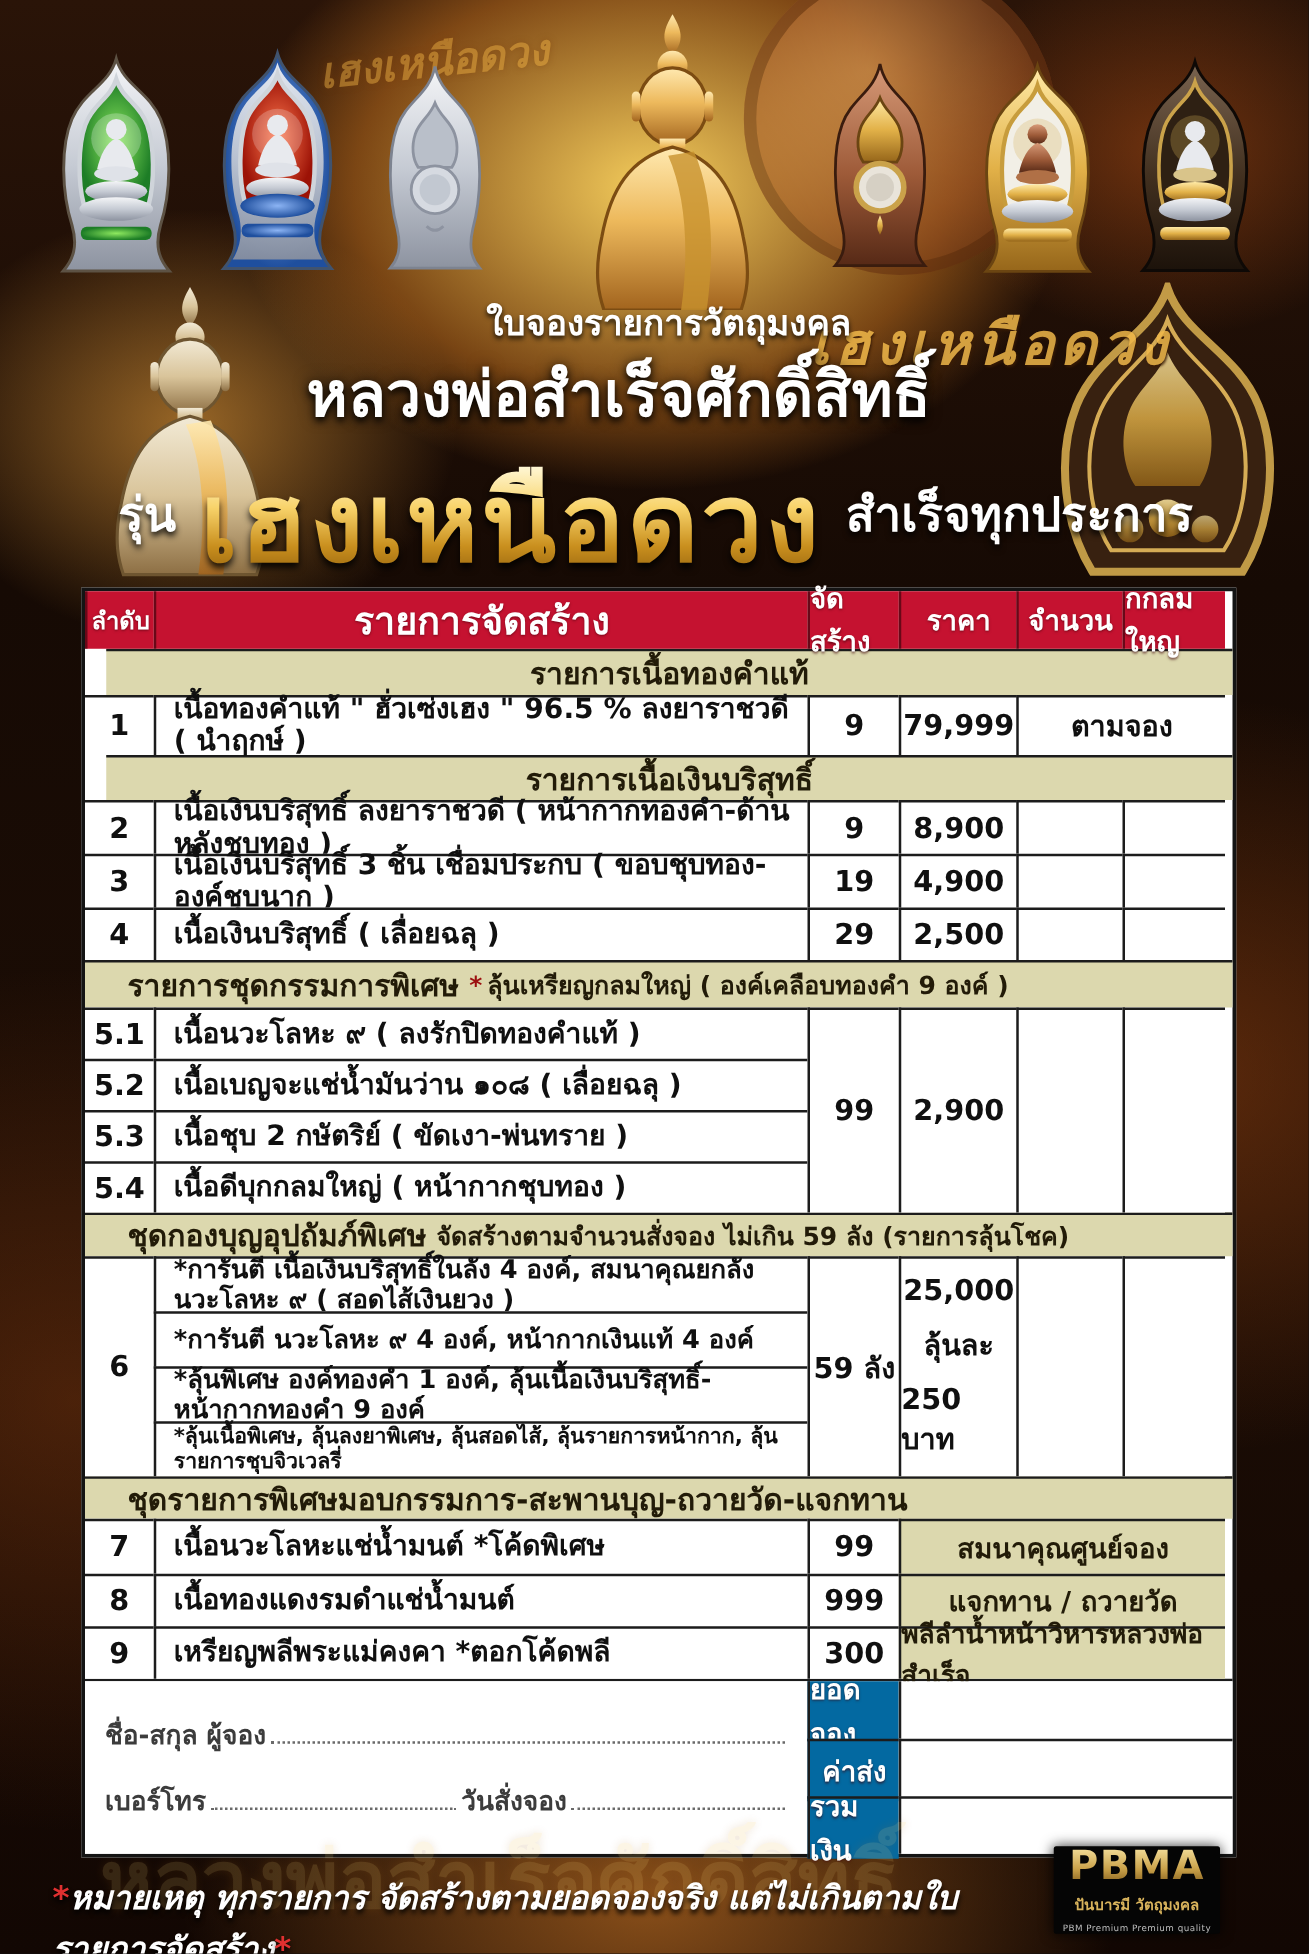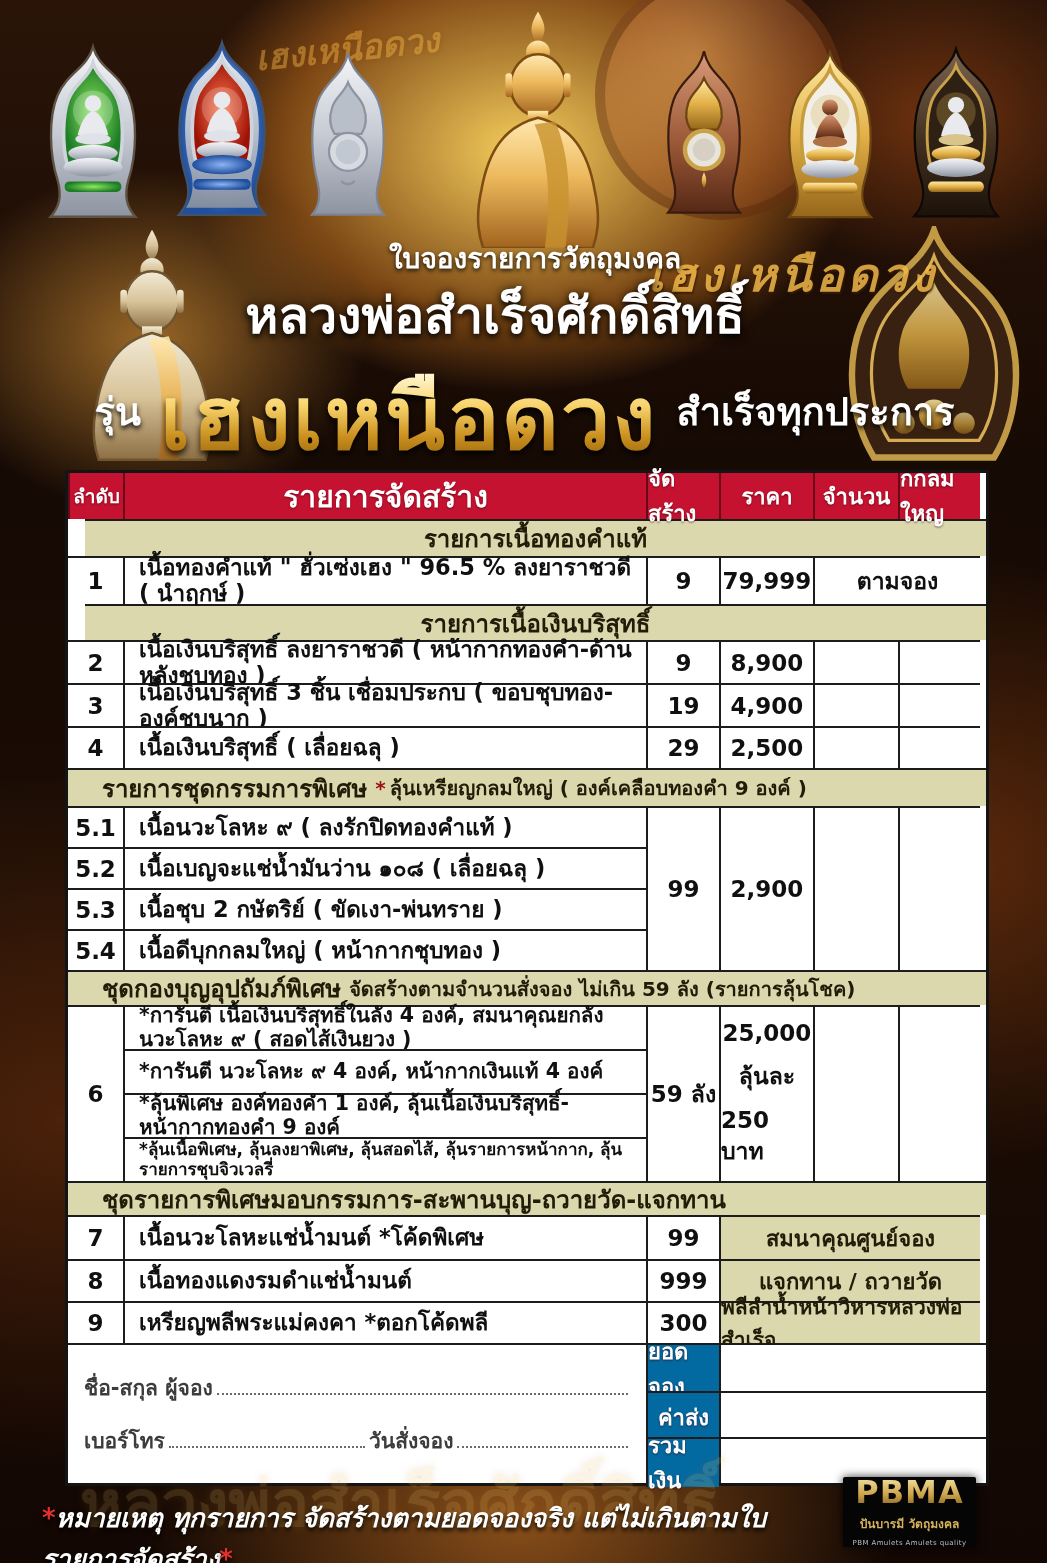--- a/index.html
+++ b/index.html
@@ -404,16 +404,16 @@
     </div>
   </div>
 
   <div class="ghost">หลวงพ่อสำเร็จศักดิ์สิทธิ์</div>
   <div class="note">
     <span class="star">*</span><span>หมายเหตุ ทุกรายการ จัดสร้างตามยอดจองจริง แต่ไม่เกินตามใบรายการจัดสร้าง</span><span class="star">*</span>
   </div>
   <div class="pbma">
     <div class="big">PBMA</div>
     <div class="mid">ปันบารมี วัตถุมงคล</div>
-    <div class="tag">PBM Amulets Amulets quality</div>
+    <div class="tag">PBM Premium Premium quality</div>
   </div>
 
 </div>
 
 </body></html>

